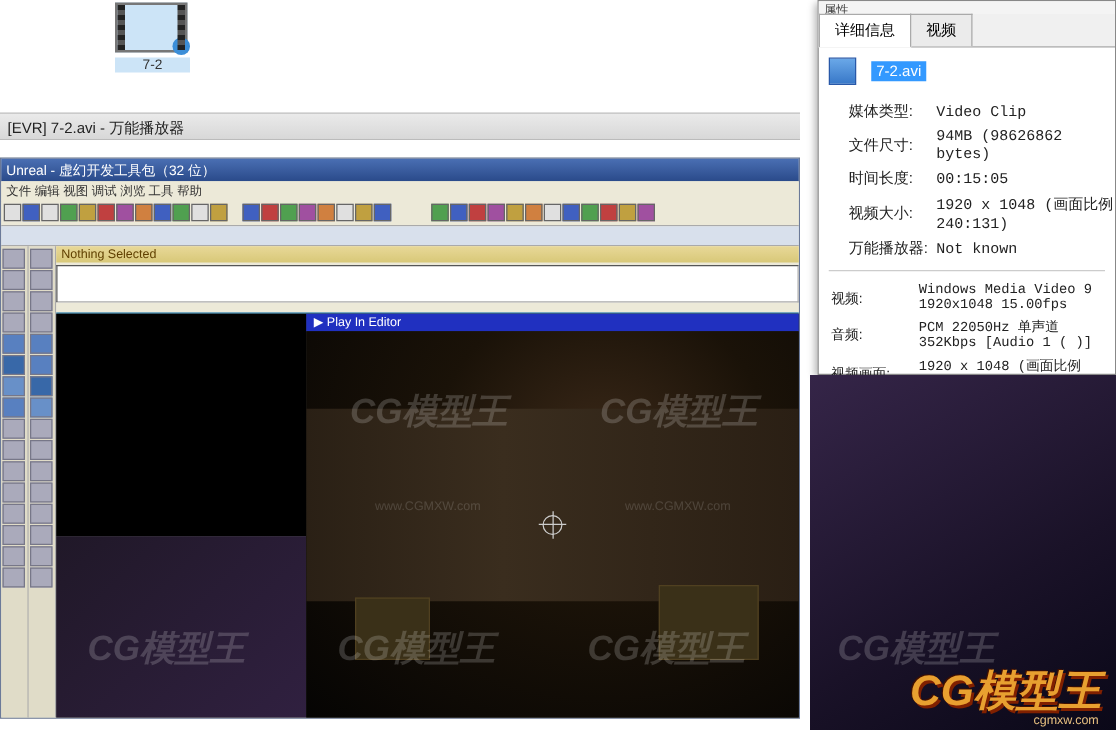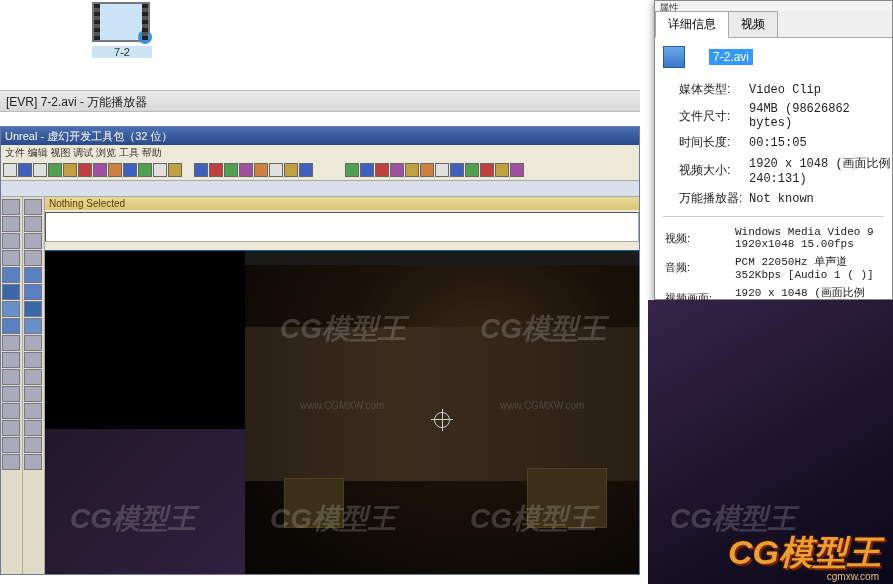--- a/index.html
+++ b/index.html
@@ -55,21 +55,21 @@
 .crosshair::after { top: 50%; left: -4px; right: -4px; height: 1px; margin-top: -0.5px; }
 .vp-botleft { top: 178px; left: 0; width: 200px; bottom: 0; background: linear-gradient(135deg,#201828,#302040); }
 
 
 .props { position: absolute; top: 0; right: 0; width: 239px; height: 300px; background: #fff; border: 1px solid #888; box-shadow: -2px 2px 6px rgba(0,0,0,0.3); }
 .props-title { height: 10px; background: #f4f4f4; font-size: 10px; padding: 0 4px; color: #444; }
 .props-tabs { display: flex; border-bottom: 1px solid #aaa; background: #f0f0f0; }
 .props-tab { font-size: 12px; padding: 4px 12px; border: 1px solid #aaa; border-bottom: none; background: #ebebeb; margin-right: -1px; cursor: pointer; }
 .props-tab.active { background: #fff; border-bottom: 1px solid #fff; margin-bottom: -1px; }
 .props-content { padding: 8px; font-size: 12px; }
-.props-file { display: flex; align-items: center; gap: 24px; margin-bottom: 10px; }
+.props-file { display: flex; align-items: center; gap: 12px; margin-bottom: 10px; }
 .file-icon { width: 22px; height: 22px; background: linear-gradient(#6aa8e8,#3878c8); border: 1px solid #2858a8; }
 .file-name { background: #3399ff; color: #fff; padding: 1px 4px; }
 .props-table { width: 100%; font-size: 12px; margin-left: 14px; }
 .props-table td { padding: 1px 0; }
 .props-table td:first-child { width: 68px; color: #222; }
 .props-table .val { font-family: "Courier New", monospace; color: #222; }
 .props-divider { border-top: 1px solid #ccc; margin: 6px 0; }
 .props-scroll { height: 12px; background: #f0f0f0; border: 1px solid #ccc; margin-top: 4px; position: relative; }
 .props-scroll-thumb { position: absolute; left: 30%; top: 1px; bottom: 1px; width: 40px; background: #c8c8c8; }
 
@@ -175,20 +175,21 @@
     </div>
     <div class="udk-panels">
       <div class="sel-panel">
         <div class="sel-panel-head">Nothing Selected</div>
         <div class="sel-panel-body"></div>
       </div>
       <div class="viewports">
         <div class="vp vp-topleft"></div>
         <div class="vp vp-botleft"></div>
         <div class="vp vp-main">
+          <div class="vp-main-title">▶ Play In Editor</div>
           <div class="vp-main-scene">
             <div class="wall"></div>
             <div class="crate" style="left:10%"></div>
             <div class="crate" style="right:8%;width:80px;height:60px"></div>
             <div class="crosshair"></div>
           </div>
         </div>
       </div>
     </div>
   </div>

